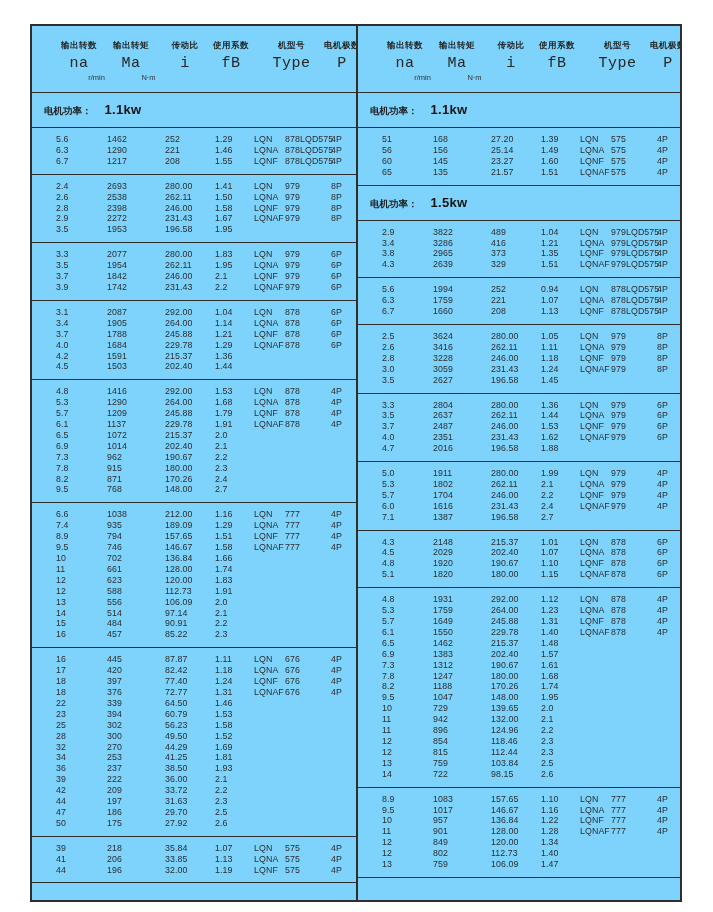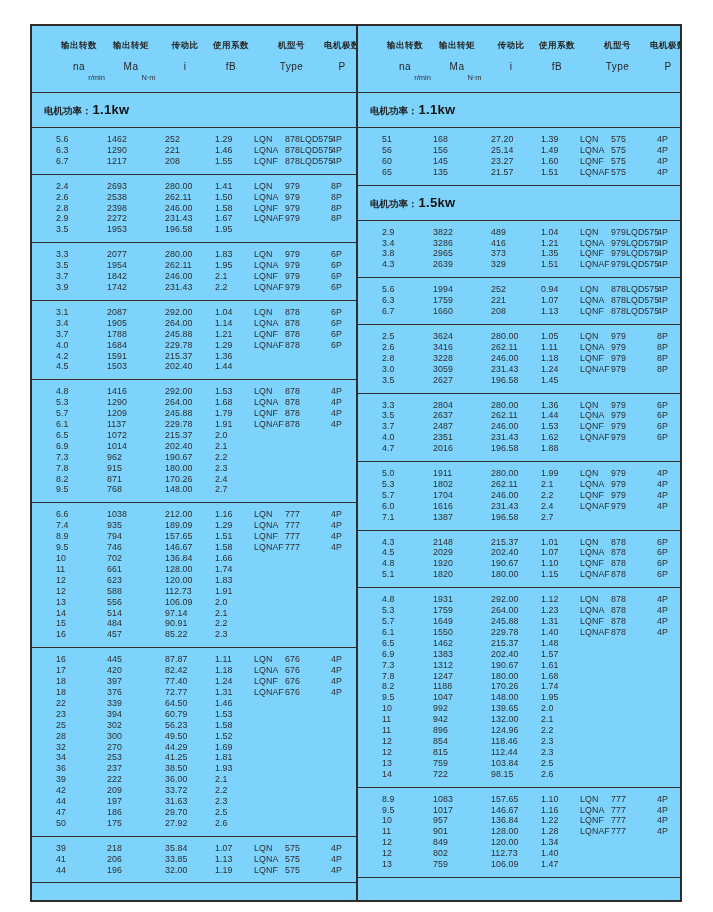--- a/index.html
+++ b/index.html
@@ -16,32 +16,32 @@
   .panel+.panel{border-left:2px solid #2e2e2e;}
 
   
   .header{
     display:grid;grid-template-columns:46px 58px 50px 42px 79px 22px;
     padding:14px 0 10px 24px;border-bottom:1.5px solid #2e2e2e;
     align-items:start;
   }
   .hcell{display:flex;flex-direction:column;align-items:center;justify-content:flex-start;}
   .hcn{font-size:8.5px;font-weight:700;letter-spacing:0.5px;white-space:nowrap;color:#262626;}
-  .hsym{font-size:10px;margin-top:9px;letter-spacing:0.5px;color:#262626;}
+  .hsym{font-size:15px;margin-top:3px;letter-spacing:0.5px;color:#262626;font-family:Liberation Mono, monospace;}
   .hunit{font-size:7.5px;margin-top:1px;color:#333;min-height:9px;white-space:nowrap;padding-left:35px;}
 
   
   .section{display:flex;flex-direction:column;}
   .section+.section{border-top:1.5px solid #2e2e2e;}
   .section-bar{
     padding:9px 0 9px 12px;border-bottom:1.5px solid #2e2e2e;
     display:flex;align-items:baseline;white-space:nowrap;text-align:right;
   }
   .bar-cn{font-size:9.5px;font-weight:600;color:#222;}
-  .bar-val{font-size:13px;font-weight:700;letter-spacing:0.3px;color:#111;margin-left:1px;}
+  .bar-val{font-size:13px;font-weight:700;letter-spacing:0.3px;color:#111;margin-left:13px;}
 
   
   .group{padding:6px 0 7px 0;}
   .group+.group{border-top:1.4px solid #2e2e2e;}
   .section:last-child .group:last-child{border-bottom:1.4px solid #2e2e2e;}
   .row{
     display:grid;grid-template-columns:46px 58px 50px 42px 33px 46px 22px;
     padding-left:24px;line-height:10.9px;
   }
   .cell{font-size:8.8px;white-space:nowrap;color:#2d2d2d;letter-spacing:0.1px;}
@@ -1053,21 +1053,21 @@
             <div class="cell c0">9.5</div>
             <div class="cell c1">1047</div>
             <div class="cell c2">148.00</div>
             <div class="cell c3">1.95</div>
             <div class="cell c4"></div>
             <div class="cell c5"></div>
             <div class="cell c6"></div>
           </div>
           <div class="row">
             <div class="cell c0">10</div>
-            <div class="cell c1">992</div>
+            <div class="cell c1">729</div>
             <div class="cell c2">139.65</div>
             <div class="cell c3">2.0</div>
             <div class="cell c4"></div>
             <div class="cell c5"></div>
             <div class="cell c6"></div>
           </div>
           <div class="row">
             <div class="cell c0">11</div>
             <div class="cell c1">942</div>
             <div class="cell c2">132.00</div>

